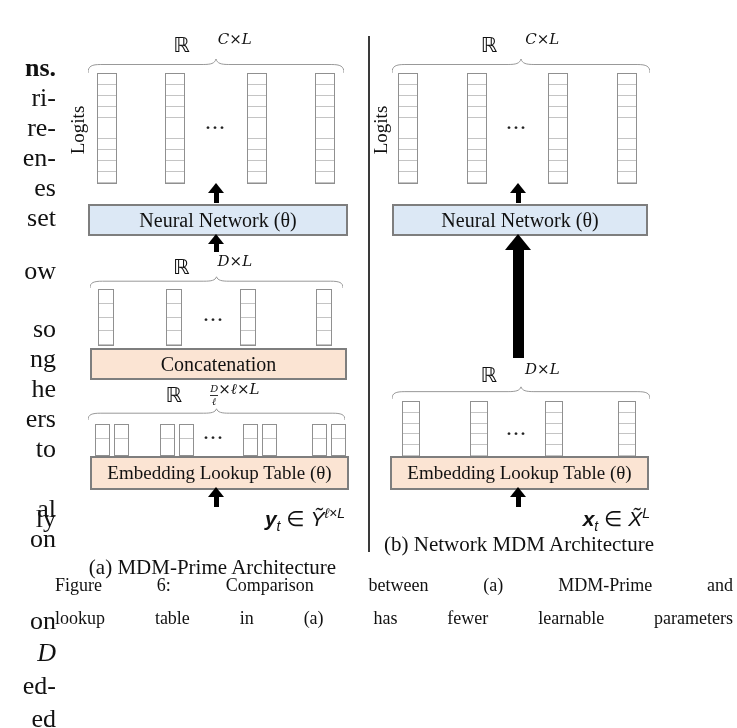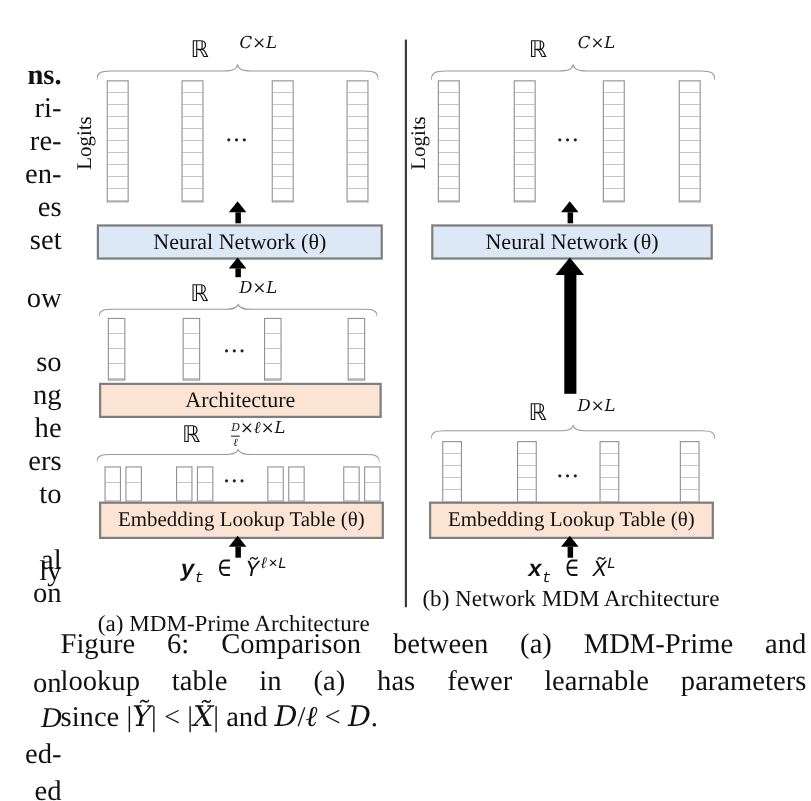--- a/index.html
+++ b/index.html
@@ -51,28 +51,28 @@
   .thick .head{width:0;height:0;border-left:13px solid transparent;border-right:13px solid transparent;
                border-bottom:16px solid #000;}
   .thick .shaft{width:11px;background:#000;flex:1;}
 
   .dots{position:absolute;font-size:24px;letter-spacing:1px;color:#222;}
   .vlabel{position:absolute;width:70px;height:20px;display:flex;align-items:center;justify-content:center;
           transform:rotate(-90deg);font-size:19px;}
   .divider{position:absolute;left:368px;top:36px;width:1.5px;height:516px;background:#3a3a3a;}
 
   .pcap{position:absolute;text-align:center;font-size:21px;}
-  .inlabel{position:absolute;text-align:center;font-size:21px;font-family:Liberation Mono, monospace;}
+  .inlabel{position:absolute;text-align:right;font-size:21px;font-family:Liberation Sans, sans-serif;}
   .inlabel .mvar{font-weight:bold;font-style:italic;}
   .inlabel sub{font-size:14px;font-style:italic;}
   .inlabel sup{font-size:14px;font-style:italic;}
   .inlabel .mset{font-style:italic;}
 
   
-  .figcap{position:absolute;left:55px;top:569px;width:678px;font-size:26px;line-height:33px;}
+  .figcap{position:absolute;left:55px;top:569px;width:678px;font-size:18px;line-height:33px;}
   .capline{white-space:nowrap;}
   .capline.j{text-align:justify;text-align-last:justify;white-space:normal;}
   .capline i{font-family:"DejaVu Serif",serif;}
 </style>
 </head>
 <body>
 
 <div class="leftcol">
     <div class="frag b" style="top: 38px;">ns.</div>
     <div class="frag" style="top: 68px;">ri-</div>
@@ -130,21 +130,21 @@
     <svg class="brace" style="left:90px;top:276px;width:253px;height:12px" viewBox="0 0 100 15" preserveAspectRatio="none">
       <path d="M0,15 C0,8 1.5,6.5 5,6.5 L45,6.5 C48,6.5 49.5,5.5 50,1 C50.5,5.5 52,6.5 55,6.5 L95,6.5 C98.5,6.5 100,8 100,15" fill="none" stroke="#999" stroke-width="1" vector-effect="non-scaling-stroke"></path>
     </svg>
 
     <div class="ccol" style="left:98px;"></div>
     <div class="ccol" style="left:166px;"></div>
     <div class="dots" style="left:203px;top:300px;">...</div>
     <div class="ccol" style="left:240px;"></div>
     <div class="ccol" style="left:316px;"></div>
 
-    <div class="nbox peach" style="left:90px;top:348px;width:253px;height:28px;">Architecture</div>
+    <div class="nbox peach" style="left:90px;top:348px;width:253px;height:28px;">Concatenation</div>
 
     <div class="dim" style="left:80px;top:377px;width:265px;"><span class="bb">ℝ</span><sup><span class="frac">
             <span>D</span>
             <span class="fbar"></span>
             <span>ℓ</span>
           </span><span>×ℓ×L</span></sup></div>
 
     <svg class="brace" style="left:88px;top:408px;width:257px;height:12px" viewBox="0 0 100 15" preserveAspectRatio="none">
       <path d="M0,15 C0,8 1.5,6.5 5,6.5 L45,6.5 C48,6.5 49.5,5.5 50,1 C50.5,5.5 52,6.5 55,6.5 L95,6.5 C98.5,6.5 100,8 100,15" fill="none" stroke="#999" stroke-width="1" vector-effect="non-scaling-stroke"></path>
     </svg>
@@ -231,14 +231,13 @@
     <div class="inlabel" style="left:390px;top:505px;width:260px;"><span class="mvar">x</span><sub>t</sub> <span>∈</span> <span class="mset">X̃</span><sup>L</sup></div>
 
     <div class="pcap" style="left:376px;top:532px;width:286px;">(b) Network MDM Architecture</div>
   </div>
 
 </div>
 
 <div class="figcap">
     <div class="capline j">Figure 6: Comparison between (a) MDM-Prime and</div>
     <div class="capline j">lookup table in (a) has fewer learnable parameters</div>
-    <div class="capline"><span>since |</span><i>Ỹ</i><span>| &lt; |</span><i>X̃</i><span>| and </span><i>D</i><span>/</span><i>ℓ</i><span> &lt; </span><i>D</i><span>.</span></div>
   </div>
 
 </body></html>

